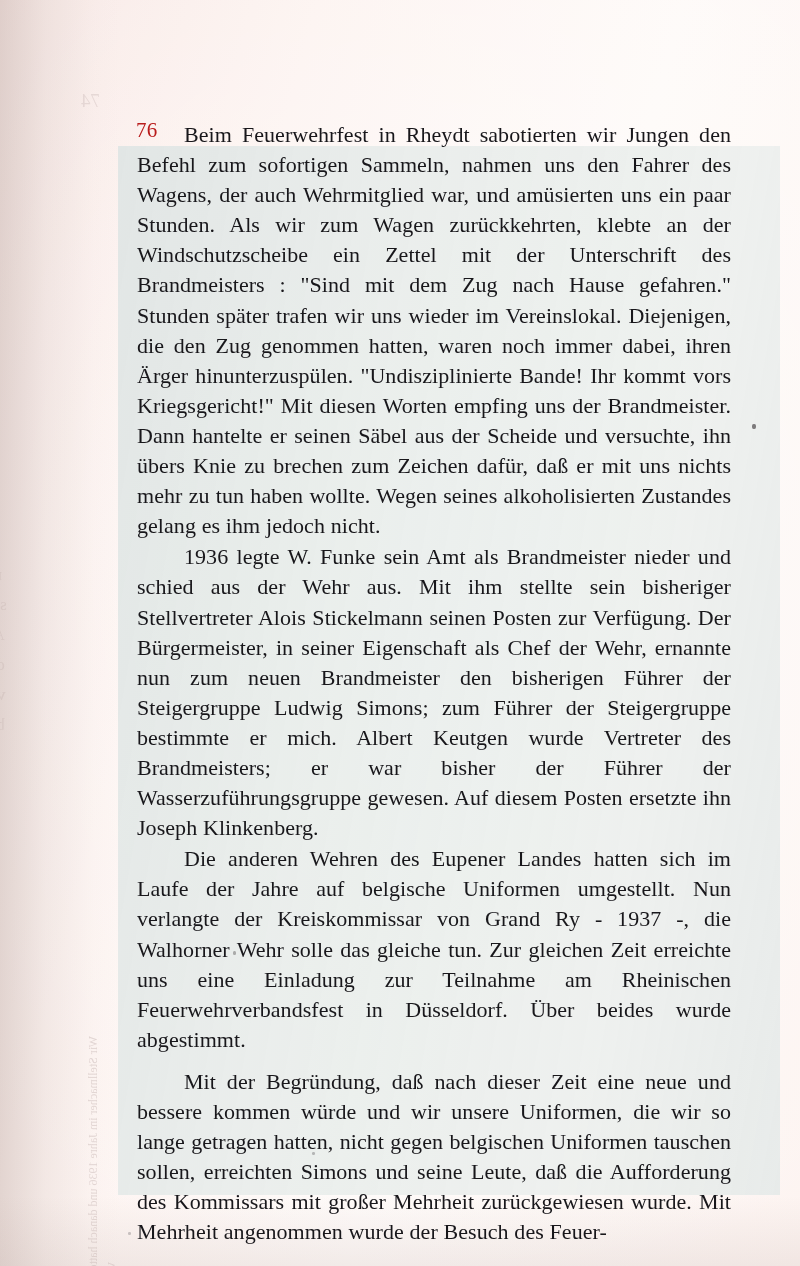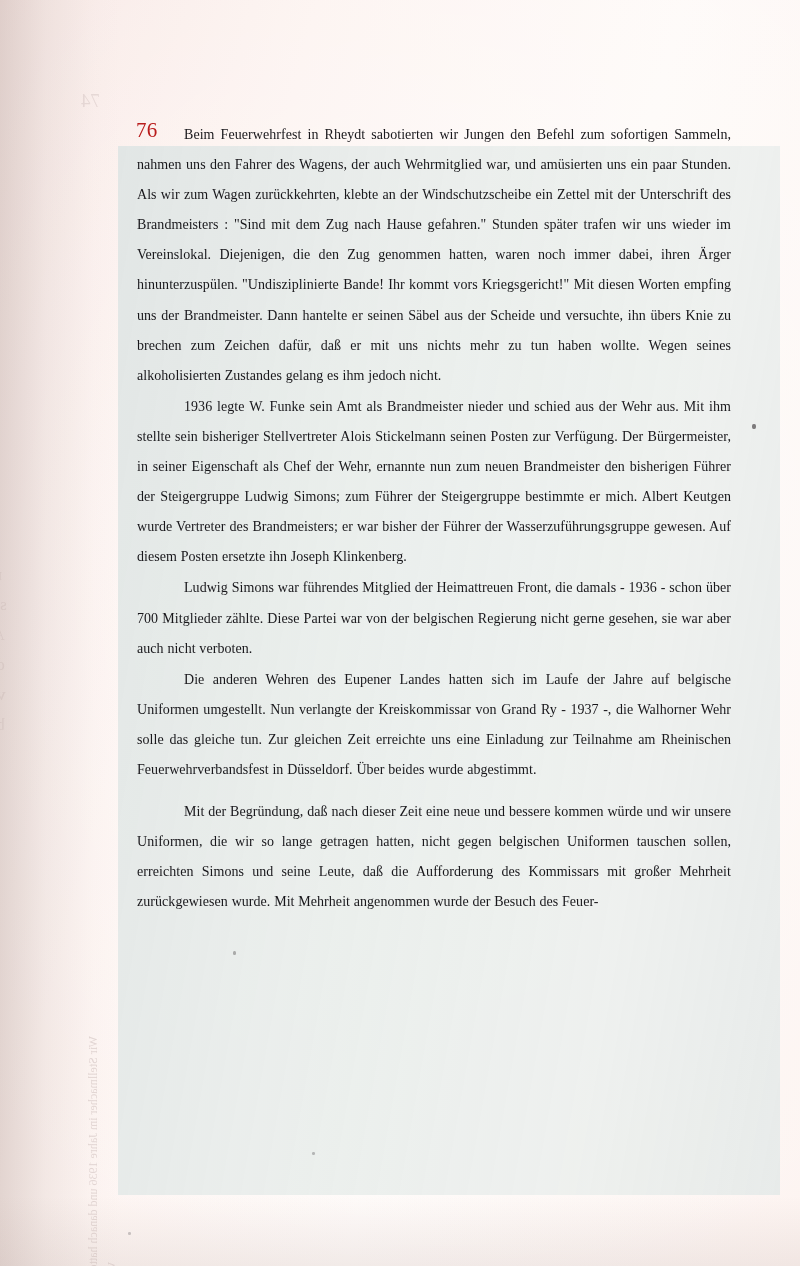--- a/index.html
+++ b/index.html
@@ -139,21 +139,21 @@
 
   .body-block {
     position: absolute;
     left: 137px;
     top: 120px;
     width: 594px;
   }
 
   .para {
     margin: 0;
-    font-size: 14px;
+    font-size: 22px;
     line-height: 30.1px;
     color: #18171b;
     text-align: justify;
     text-align-last: left;
     text-indent: 47px;
     letter-spacing: 0.05px;
     word-spacing: 0.2px;
     -webkit-font-smoothing: antialiased;
   }
 
@@ -214,21 +214,20 @@
   <div class="bleed bleed-vertical-2">Walhorner Wehr 2. Zug</div>
 
   <div class="gutter-shadow"></div>
   <div class="bottom-shadow"></div>
 
   <div class="folio">76</div>
 
   <div class="body-block">
     <p class="para">Beim Feuerwehrfest in Rheydt sabotierten wir Jungen den Befehl zum sofortigen Sammeln, nahmen uns den Fahrer des Wagens, der auch Wehrmitglied war, und amüsierten uns ein paar Stunden. Als wir zum Wagen zurückkehrten, klebte an der Windschutzscheibe ein Zettel mit der Unterschrift des Brandmeisters : "Sind mit dem Zug nach Hause gefahren." Stunden später trafen wir uns wieder im Vereinslokal. Diejenigen, die den Zug genommen hatten, waren noch immer dabei, ihren Ärger hinunterzuspülen. "Undisziplinierte Bande! Ihr kommt vors Kriegsgericht!" Mit diesen Worten empfing uns der Brandmeister. Dann hantelte er seinen Säbel aus der Scheide und versuchte, ihn übers Knie zu brechen zum Zeichen dafür, daß er mit uns nichts mehr zu tun haben wollte. Wegen seines alkoholisierten Zustandes gelang es ihm jedoch nicht.</p>
     <p class="para gap">1936 legte W. Funke sein Amt als Brandmeister nieder und schied aus der Wehr aus. Mit ihm stellte sein bisheriger Stellvertreter Alois Stickelmann seinen Posten zur Verfügung. Der Bürgermeister, in seiner Eigenschaft als Chef der Wehr, ernannte nun zum neuen Brandmeister den bisherigen Führer der Steigergruppe Ludwig Simons; zum Führer der Steigergruppe bestimmte er mich. Albert Keutgen wurde Vertreter des Brandmeisters; er war bisher der Führer der Wasserzuführungsgruppe gewesen. Auf diesem Posten ersetzte ihn Joseph Klinkenberg.</p>
-    <p class="para gap">Ludwig Simons war führendes Mitglied der Heimattreuen Front, die damals - 1936 - schon über 700 Mitglieder zählte. Diese Partei war von der belgischen Regierung nicht gerne gesehen, sie war aber auch nicht verboten.</p>
     <p class="para gap">Die anderen Wehren des Eupener Landes hatten sich im Laufe der Jahre auf belgische Uniformen umgestellt. Nun verlangte der Kreiskommissar von Grand Ry - 1937 -, die Walhorner Wehr solle das gleiche tun. Zur gleichen Zeit erreichte uns eine Einladung zur Teilnahme am Rheinischen Feuerwehrverbandsfest in Düsseldorf. Über beides wurde abgestimmt.</p>
     <p class="para tail">Mit der Begründung, daß nach dieser Zeit eine neue und bessere kommen würde und wir unsere Uniformen, die wir so lange getragen hatten, nicht gegen belgischen Uniformen tauschen sollen, erreichten Simons und seine Leute, daß die Aufforderung des Kommissars mit großer Mehrheit zurückgewiesen wurde. Mit Mehrheit angenommen wurde der Besuch des Feuer-</p>
   </div>
 
   <div class="speck speck-a"></div>
   <div class="speck speck-b"></div>
   <div class="speck speck-c"></div>
   <div class="speck speck-d"></div>
 
 </div>

